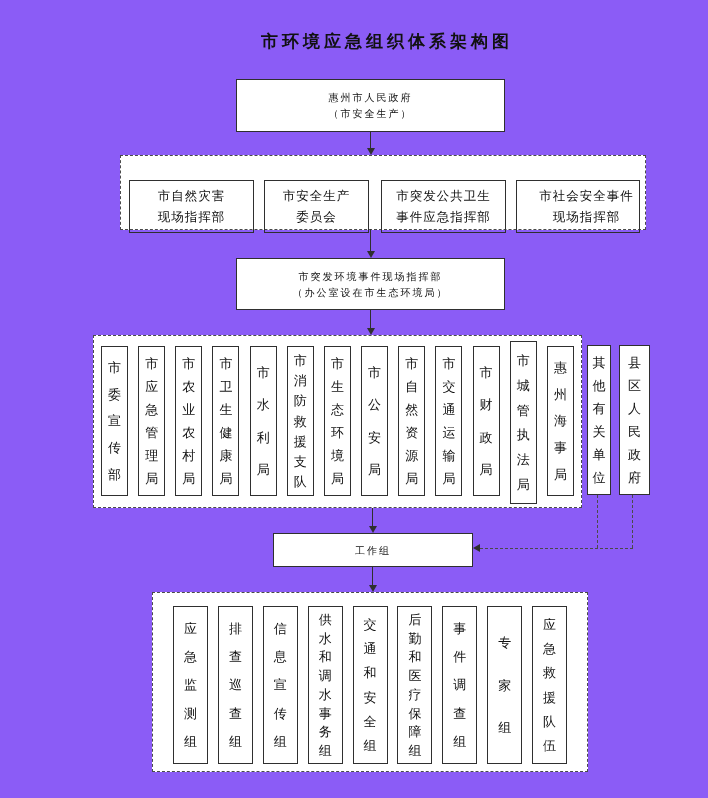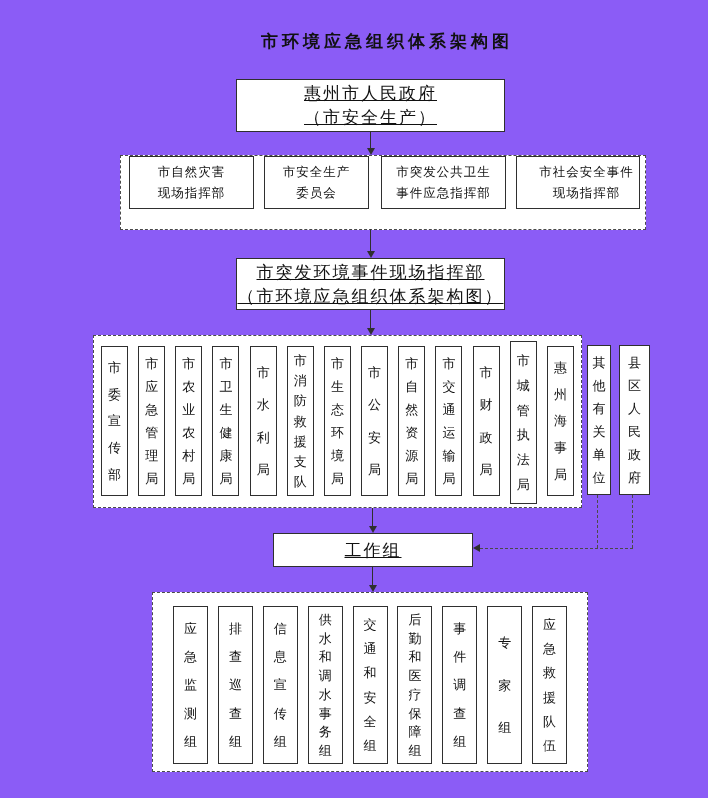--- a/index.html
+++ b/index.html
@@ -26,33 +26,33 @@
     box-sizing: border-box;
     border: 1px solid #2f2f2f;
     background: #ffffff;
     display: flex;
     flex-direction: column;
     align-items: center;
     justify-content: center;
     row-gap: 5px;
     text-align: center;
   }
-  .solid-box .bline { font-size: 17px; letter-spacing: 2px; line-height: 1.1; white-space: nowrap; text-decoration: underline; }
+  .solid-box .bline { font-size: 10px; letter-spacing: 2px; line-height: 1.1; white-space: nowrap; }
   .dashed-group {
     position: absolute;
     box-sizing: border-box;
     border: 1px dashed #4a4a4a;
     background: #ffffff;
   }
   .row-flex {
     display: flex;
     justify-content: space-between;
     align-items: flex-start;
   }
-  .r2box { position: absolute; box-sizing: border-box; border: 1px solid #2f2f2f; top: 0; height: 53px;
+  .r2box { position: absolute; box-sizing: border-box; border: 1px solid #2f2f2f; top: 24px; height: 53px;
     display: flex; flex-direction: column; align-items: center; justify-content: center; row-gap: 4px; text-align: center; }
   .r2box .bline { font-size: 12.5px; letter-spacing: 1px; white-space: nowrap; }
   .vbox {
     box-sizing: border-box;
     border: 1px solid #2f2f2f;
     background: #ffffff;
     display: flex;
     flex-direction: column;
     justify-content: space-evenly;
     align-items: center;
@@ -104,21 +104,21 @@
       <div class="bline">市社会安全事件</div>
       <div class="bline">现场指挥部</div>
     </div>
   </div>
 
   <div class="vline" style="left:370px; top:229px; height:23px;"></div>
   <div class="ah-down" style="left:367px; top:251px;"></div>
 
   <div class="solid-box" style="left:236px; top:258px; width:269px; height:52px;text-align:right;">
     <div class="bline">市突发环境事件现场指挥部</div>
-    <div class="bline">（市环境应急组织体系架构图）</div>
+    <div class="bline">（办公室设在市生态环境局）</div>
   </div>
 
   <div class="vline" style="left:370px; top:310px; height:19px;"></div>
   <div class="ah-down" style="left:367px; top:328px;"></div>
 
   <div class="dashed-group row-flex" style="left:93px; top:335px; width:489px; height:173px; padding:0 7px;">
     <div class="vbox vtext dept">
         <span>市</span>
         <span>委</span>
         <span>宣</span>

